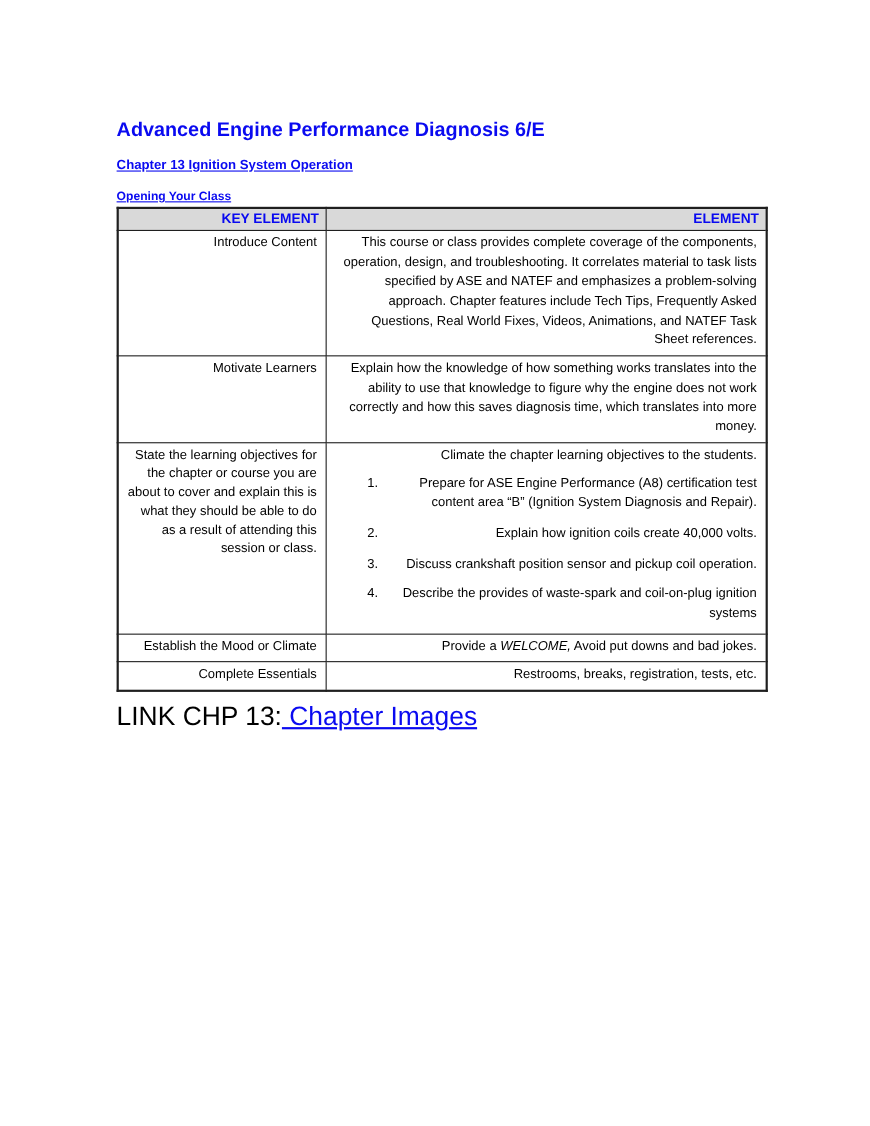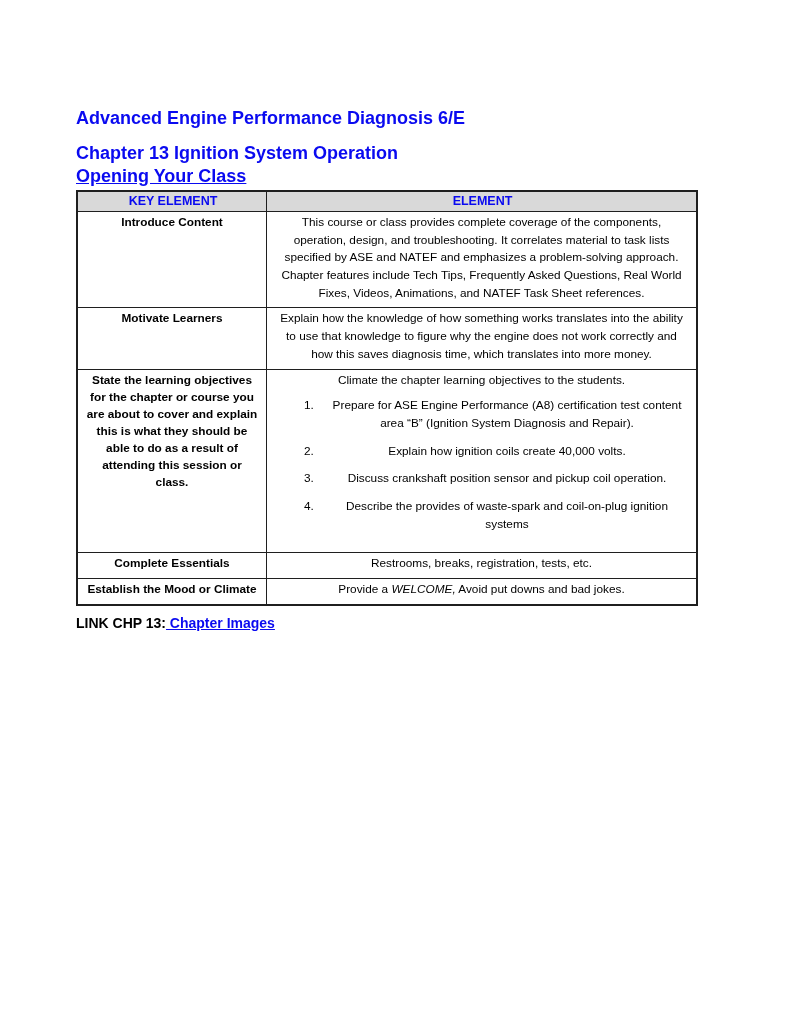--- a/index.html
+++ b/index.html
@@ -4,86 +4,87 @@
 <style>
   html, body { margin: 0; padding: 0; }
   body {
     width: 791px;
     height: 1024px;
     background: #ffffff;
     color: #000000;
     font-family: "Liberation Sans", sans-serif;
     overflow: hidden;
   }
-  .page { padding: 108px 93px 0 76px; }
+  .page { padding: 108px 93px 0 106px; }
 
   .doc-title {
     color: var(--heading-blue, #0a0af0);
     font-size: 18px;
     font-weight: bold;
     margin: 0 0 14px 0;
   }
   .chapter-heading {
     color: var(--heading-blue, #0a0af0);
-    font-size: 18px;
+    font-size: 12px;
     font-weight: bold;
-    margin: 0 0 2px 0;
+    margin: 0 0 16px 0;
+    text-decoration: underline;
   }
   .section-heading {
     color: var(--heading-blue, #0a0af0);
-    font-size: 18px;
+    font-size: 11px;
     font-weight: bold;
     text-decoration: underline;
     margin: 0 0 3px 0;
   }
 
   table.lesson {
     width: 100%;
     border-collapse: collapse;
     border: 2px solid var(--table-border, #1f1f1f);
   }
   .lesson th, .lesson td {
     border: 1px solid var(--table-border, #1f1f1f);
     vertical-align: top;
-    text-align: center;
+    text-align: right;
   }
   .lesson th {
     background: var(--table-header-bg, #d9d9d9);
     color: var(--heading-blue, #0a0af0);
     font-size: 12.5px;
     font-weight: bold;
     padding: 2px 6px 3px 8px;
   }
   .lesson td {
     font-size: 11.8px;
     line-height: 1.5;
     padding: 2px 8px 5px 8px;
   }
   th.key-col, td.key-cell { width: 172px; }
-  td.key-cell { font-weight: bold; line-height: 1.45; }
+  td.key-cell { font-weight: normal; line-height: 1.45; }
 
-  ol.objectives { margin: 8px 0 14px 0; padding-left: 42px; }
+  ol.objectives { margin: 8px 0 4px 0; padding-left: 42px; }
   ol.objectives li { margin: 0 0 10px 0; padding-left: 9px; }
   ol.objectives li:last-child { margin-bottom: 2px; }
 
   .note {
     font-size: 19.5px;
     font-weight: bold;
     line-height: 1.34;
     margin: 5px 0 0 0;
   }
   .blue-text { color: var(--heading-blue, #0a0af0); }
   a.doc-link {
     color: var(--heading-blue, #0a0af0);
     text-decoration: underline;
     cursor: pointer;
   }
   .link-line {
-    font-size: 14px;
-    font-weight: bold;
+    font-size: 24px;
+    font-weight: normal;
     margin: 9px 0 0 0;
   }
 </style>
 </head>
 <body>
 
 <div class="page">
 
   <h1 class="doc-title">Advanced Engine Performance Diagnosis 6/E</h1>
   <h2 class="chapter-heading">Chapter 13 Ignition System Operation</h2>
@@ -111,26 +112,26 @@
           <div>Climate the chapter learning objectives to the students.</div>
           <ol class="objectives">
             <li>Prepare for ASE Engine Performance (A8) certification test content area “B” (Ignition System Diagnosis and Repair).</li>
             <li>Explain how ignition coils create 40,000 volts.</li>
             <li>Discuss crankshaft position sensor and pickup coil operation.</li>
             <li>Describe the provides of waste-spark and coil-on-plug ignition systems</li>
           </ol>
         </td>
       </tr>
       <tr>
+        <td class="key-cell">Establish the Mood or Climate</td>
+        <td><span>Provide a </span><em>WELCOME,</em><span> Avoid put downs and bad jokes.</span></td>
+      </tr>
+      <tr>
         <td class="key-cell">Complete Essentials</td>
         <td>Restrooms, breaks, registration, tests, etc.</td>
-      </tr>
-      <tr>
-        <td class="key-cell">Establish the Mood or Climate</td>
-        <td><span>Provide a </span><em>WELCOME,</em><span> Avoid put downs and bad jokes.</span></td>
       </tr>
     </tbody>
   </table>
 
 
   <p class="link-line"><span>LINK CHP 13:</span><a class="doc-link"> Chapter Images</a></p>
 
 </div>
 
 </body></html>

